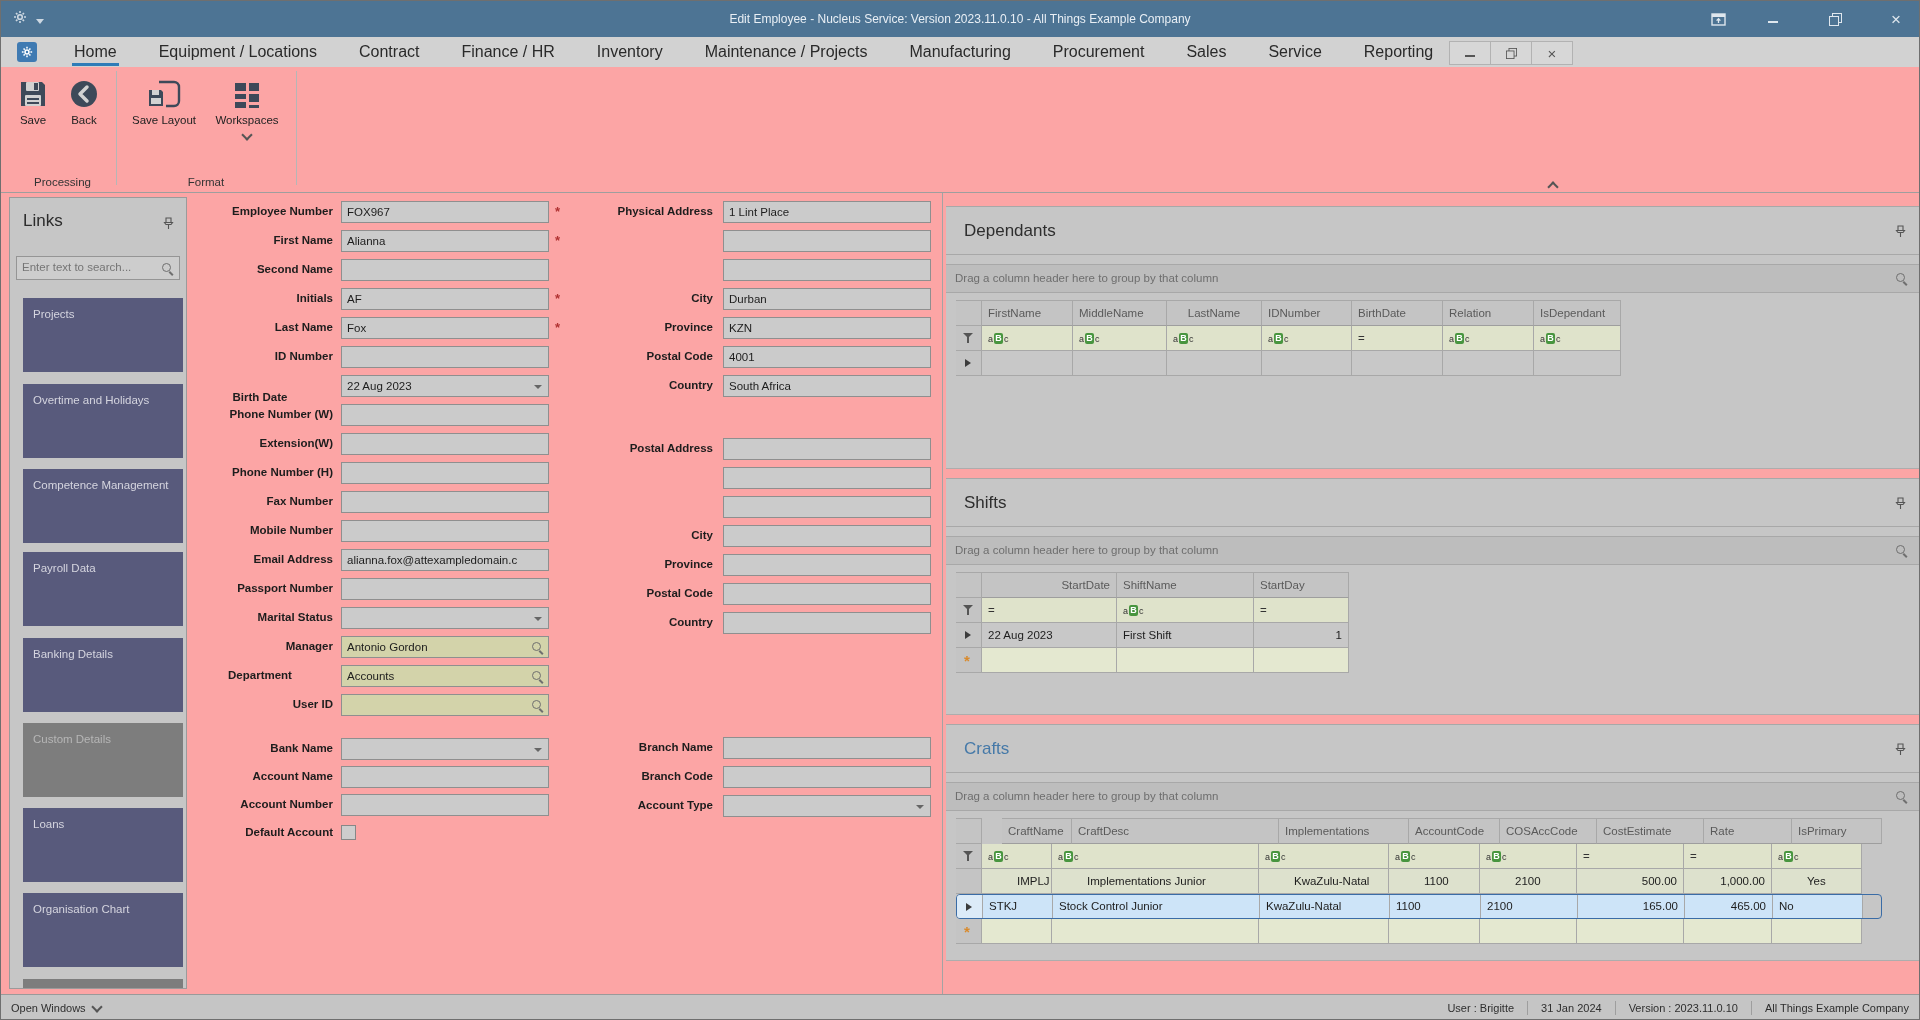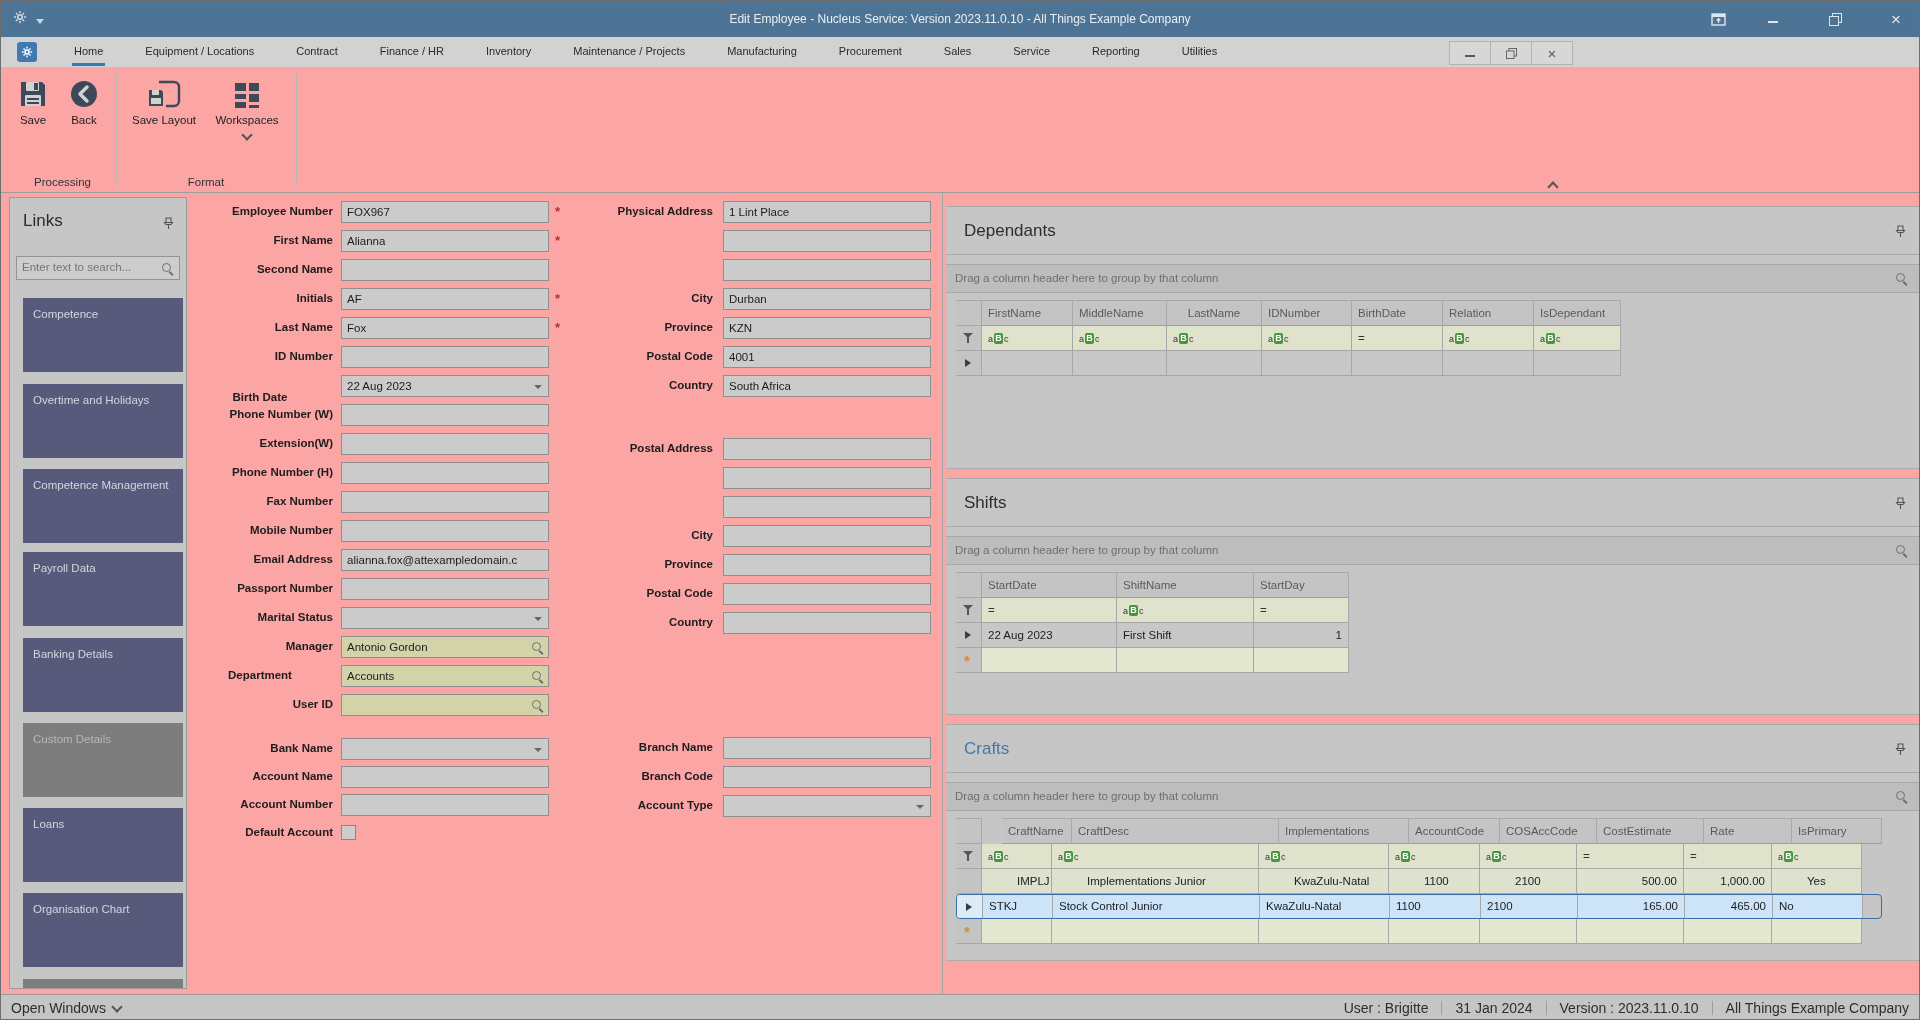--- a/index.html
+++ b/index.html
@@ -9,21 +9,21 @@
   .titlebar{position:absolute;left:0;top:0;width:100%;height:36px;background:#4d7494;}
   .tb-title{position:absolute;left:0;right:0;top:0;height:36px;line-height:36px;text-align:center;
             font-size:12px;color:#e9eff5;}
   .tb-left{position:absolute;left:12px;top:0;height:36px;display:flex;align-items:center;gap:9px;}
   .winbtn{position:absolute;top:0;height:36px;width:46px;display:flex;align-items:center;justify-content:center;color:#dfe7ee;font-size:15px;}
   
   .tabrow{position:absolute;left:0;top:36px;width:100%;height:30px;background:#d2d2d2;}
   .appicon{position:absolute;left:16px;top:41px;width:20px;height:20px;background:#3f7ab2;border-radius:3px;
            display:flex;align-items:center;justify-content:center;}
   #tabs{position:absolute;left:52px;top:36px;height:30px;display:flex;}
-  .tab{padding:0 21px;line-height:29px;font-size:11px;color:#2a2a2a;position:relative;white-space:nowrap;}
+  .tab{padding:0 21px;line-height:29px;font-size:16px;color:#2a2a2a;position:relative;white-space:nowrap;}
   .tab.active::after{content:"";position:absolute;left:19px;right:19px;bottom:1px;height:3px;background:#2e7cb8;}
   .rwb{position:absolute;top:40px;width:40px;height:22px;border:1px solid #b2b2b2;background:#d7d7d7;
        display:flex;align-items:center;justify-content:center;color:#555;font-size:13px;}
   
   .tbtn{position:absolute;top:72px;text-align:center;font-size:11.5px;color:#222;}
   .ticon{height:36px;display:flex;align-items:flex-end;justify-content:center;margin-bottom:5px;}
   .tsep{position:absolute;top:70px;height:114px;width:1px;background:#b6b6b6;}
   .tglabel{position:absolute;top:175px;font-size:11.5px;color:#333;text-align:center;}
   .ribbon-bottom{position:absolute;top:191px;left:0;width:100%;height:1px;background:#9e9e9e;}
   .chevd{display:inline-block;width:6px;height:6px;border-right:2px solid #555;border-bottom:2px solid #555;transform:rotate(45deg);}
@@ -90,21 +90,21 @@
                   border-right:5px solid transparent;border-top:5px solid #555;}
   .funnel::after{content:"";position:absolute;left:4px;top:4px;width:2px;height:6px;background:#555;}
   .rarrow{position:absolute;left:9px;top:8px;width:0;height:0;border-left:6px solid #3c3c3c;
           border-top:4px solid transparent;border-bottom:4px solid transparent;}
   .star{position:absolute;left:8px;top:4px;color:#d98a2c;font-weight:bold;font-size:15px;}
   .abc{font-size:9px;color:#333;letter-spacing:0;}
   .abc b{display:inline-block;background:#48953f;color:#fff;font-size:9px;width:9px;height:11px;
          line-height:11px;text-align:center;border-radius:2px;font-weight:bold;margin:0 1px;vertical-align:1px;}
   
   .statusbar{position:absolute;left:0;top:993px;width:100%;height:27px;background:#c5c5c5;
-             border-top:1px solid #9a9a9a;box-sizing:border-box;font-size:14px;color:#2e2e2e;}
+             border-top:1px solid #9a9a9a;box-sizing:border-box;font-size:11px;color:#2e2e2e;}
   .sb-left{position:absolute;left:10px;top:0;height:26px;display:flex;align-items:center;gap:7px;}
   #status-items{position:absolute;right:10px;top:0;height:26px;display:flex;align-items:center;}
   .ssep{width:1px;height:14px;background:#9e9e9e;margin:0 13px;}
 </style>
 </head>
 <body>
 
 <div id="app">
 
   <div class="titlebar">
@@ -237,21 +237,21 @@
     <div class="links-title">Links</div>
     <span class="links-pin"><svg width="11" height="13" viewBox="0 0 11 13">
           <path d="M3 1h5v4.5H3zM1.5 5.5h8L8 7.5H3z" fill="none" stroke="#555" stroke-width="1.1"></path>
           <path d="M5.5 7.5V12" stroke="#555" stroke-width="1.1"></path>
         </svg></span>
     <div class="searchbox">
       <input placeholder="Enter text to search..." style="">
       <span class="mag"></span>
     </div>
     <div id="tiles">
-        <div class="tile" style="top: 100px;"><span>Competence</span></div>
+        <div class="tile" style="top: 100px;"><span>Projects</span></div>
         <div class="tile" style="top: 186px;"><span>Overtime and Holidays</span></div>
         <div class="tile" style="top: 271px;"><span>Competence Management</span></div>
         <div class="tile" style="top: 354px;"><span>Payroll Data</span></div>
         <div class="tile" style="top: 440px;"><span>Banking Details</span></div>
         <div class="tile disabled" style="top: 525px;"><span>Custom Details</span></div>
         <div class="tile" style="top: 610px;"><span>Loans</span></div>
         <div class="tile" style="top: 695px;"><span>Organisation Chart</span></div>
         <div class="tile disabled" style="top: 781px;"></div>
       </div>
   </aside>
@@ -388,21 +388,21 @@
       <div class="ptitle">Shifts</div>
       <span class="panel-pin"><svg width="11" height="13" viewBox="0 0 11 13">
           <path d="M3 1h5v4.5H3zM1.5 5.5h8L8 7.5H3z" fill="none" stroke="#555" stroke-width="1.1"></path>
           <path d="M5.5 7.5V12" stroke="#555" stroke-width="1.1"></path>
         </svg></span>
       <div class="psep"></div>
       <div class="groupby"><span>Drag a column header here to group by that column</span><span class="mag"></span></div>
       <div class="grid">
         <div class="grow">
           <div class="ind" style="height: 26px; border-top: 1px solid rgb(168, 168, 168);"></div>
-          <div class="gh" style="width: 135px;">StartDate</div>
+          <div class="gh" style="width: 135px; text-align: right;">StartDate</div>
           <div class="gh" style="width: 137px;">ShiftName</div>
           <div class="gh" style="width: 95px;">StartDay</div>
         </div>
         <div class="grow">
           <div class="ind" style="height: 25px;">
             <span class="funnel"></span>
           </div>
           <div class="gf" style="width: 135px;">=</div>
           <div class="gf" style="width: 137px;"><span class="abc">a<b>B</b>c</span></div>
           <div class="gf" style="width: 95px;">=</div>

